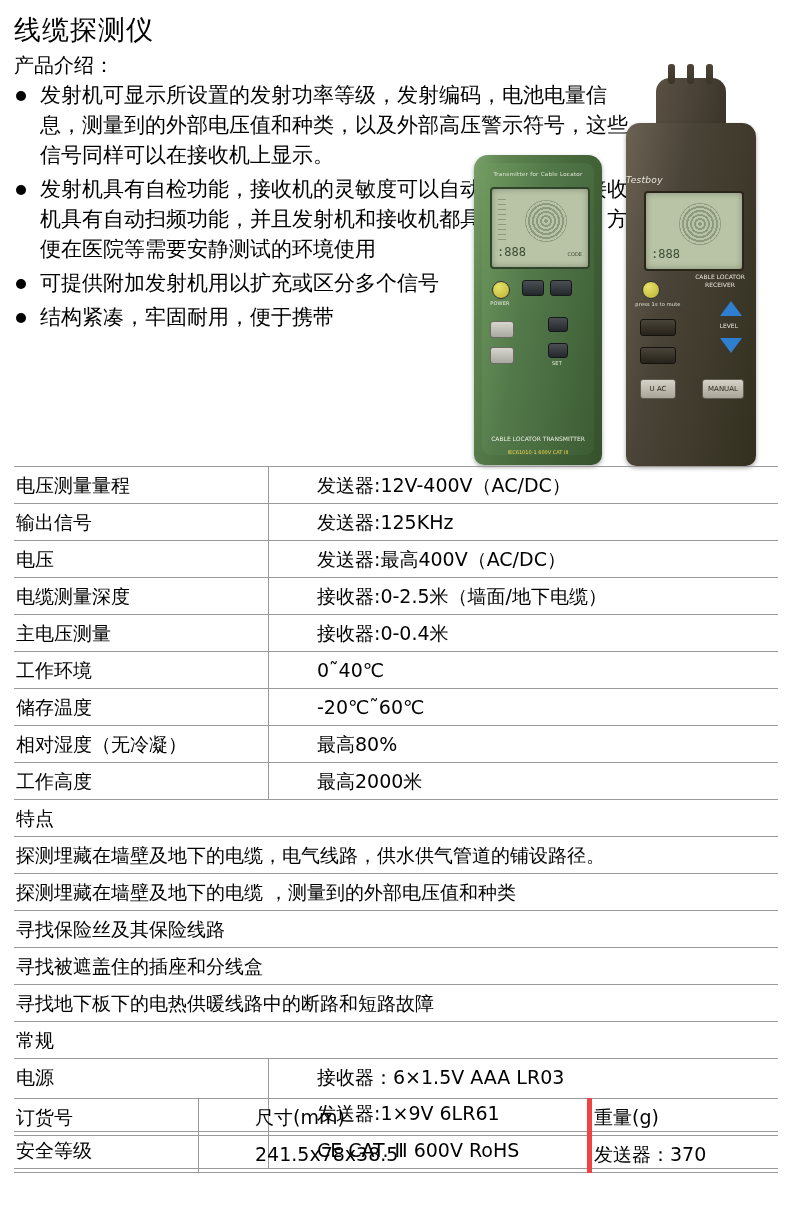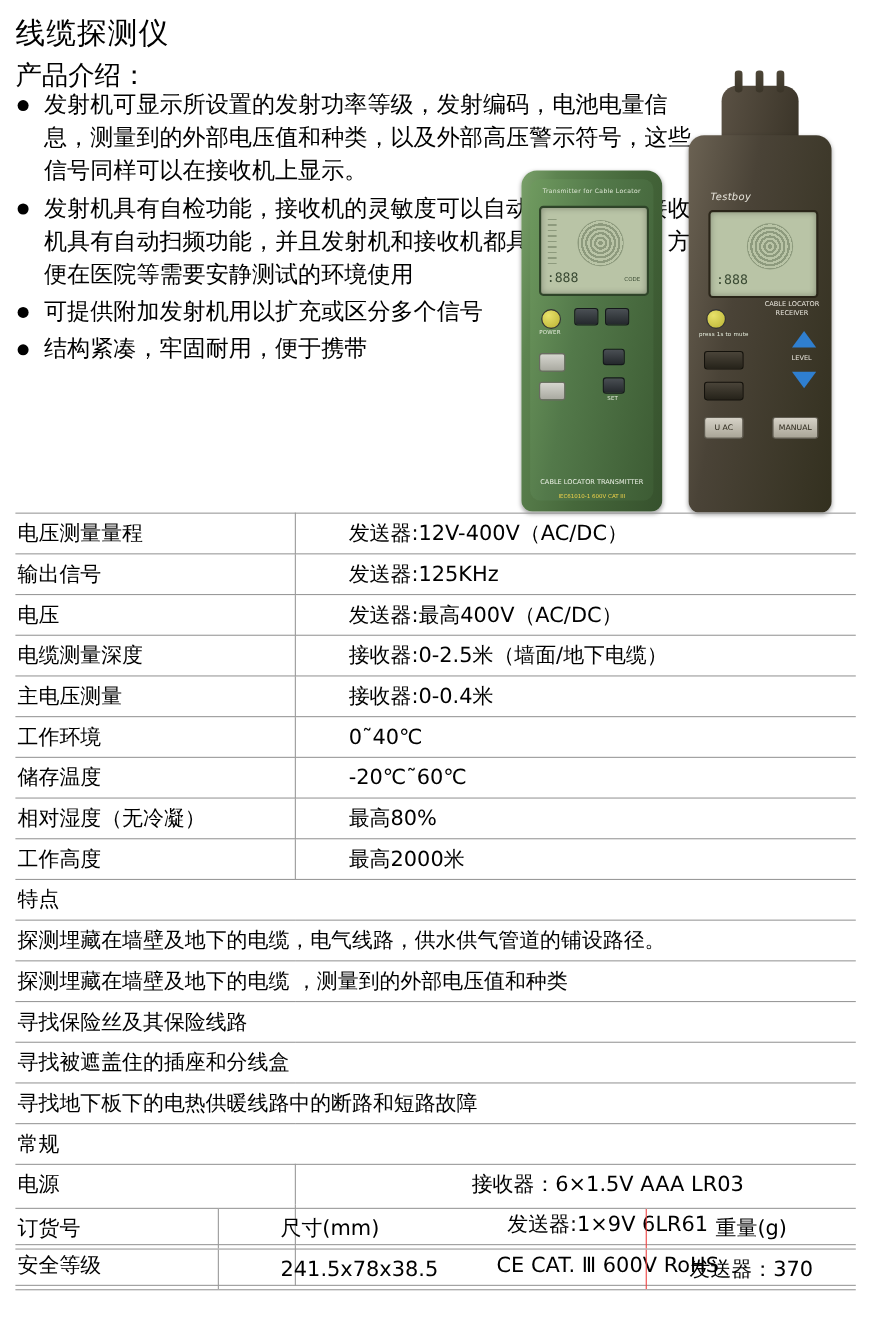--- a/index.html
+++ b/index.html
@@ -22,21 +22,21 @@
   .title{
     position:absolute;
     left:14px; top:12px;
     font-size:27px;
     letter-spacing:1px;
     font-weight:400;
   }
   .intro-label{
     position:absolute;
     left:14px; top:52px;
-    font-size:24px;
+    font-size:20px;
   }
   .bullets{
     position:absolute;
     left:14px; top:80px;
     width:620px;
     margin:0; padding:0;
     list-style:none;
   }
   .bullets li{
     position:relative;
@@ -185,21 +185,21 @@
   }
   .d-prong{
     position:absolute;
     top:-14px;
     width:7px;height:20px;
     background:linear-gradient(#4e4738,#3a3428);
     border-radius:3px;
   }
   .d-logo{
     position:absolute;
-    left:20px; top:52px;
+    left:0; top:52px;
     font-size:9px;
     color:#e9e6dd;
     font-style:italic;
     letter-spacing:.3px;
   }
   .d-screen{
     position:absolute;
     left:18px; top:68px;
     width:96px;height:76px;
     background:#b9c4a6;
@@ -275,40 +275,40 @@
     line-height:26px;
     height:26px;
   }
   .spec td.k{
     width:248px;
     border-right:1px solid #9a9a9a;
   }
   .spec td.v{ padding-left:48px; }
   .spec td.full{ padding-left:2px; }
   .spec tr.first td{ border-top:1px solid #9a9a9a; }
-  .spec td.ctr{ text-align:center; padding-left:62px;}
+  .spec td.ctr{ text-align:left; padding-left:48px;}
   .spec td.noborder{ border-bottom:none;margin-left:38px; }
 
   
   .order{
     position:absolute;
     left:14px; top:1098px;
     width:764px;
     border-collapse:collapse;
     font-size:19px;
   }
   .order td{
     border-bottom:1px solid #9a9a9a;
     padding:5px 2px;
     height:26px;
     line-height:26px;
   }
   .order td.c1{ width:180px; }
   .order td.c2{ width:330px; border-left:1px solid #9a9a9a; padding-left:56px;}
-  .order td.c3{ border-left:1px solid #ef4444; text-align:center;}
+  .order td.c3{ border-left:5px solid #ef4444; text-align:left;}
   .order tr.head td{ border-top:1px solid #9a9a9a; }
 </style>
 </head>
 <body>
 
 <div class="page">
 
   <div class="title">线缆探测仪</div>
   <div class="intro-label">产品介绍：</div>
 

